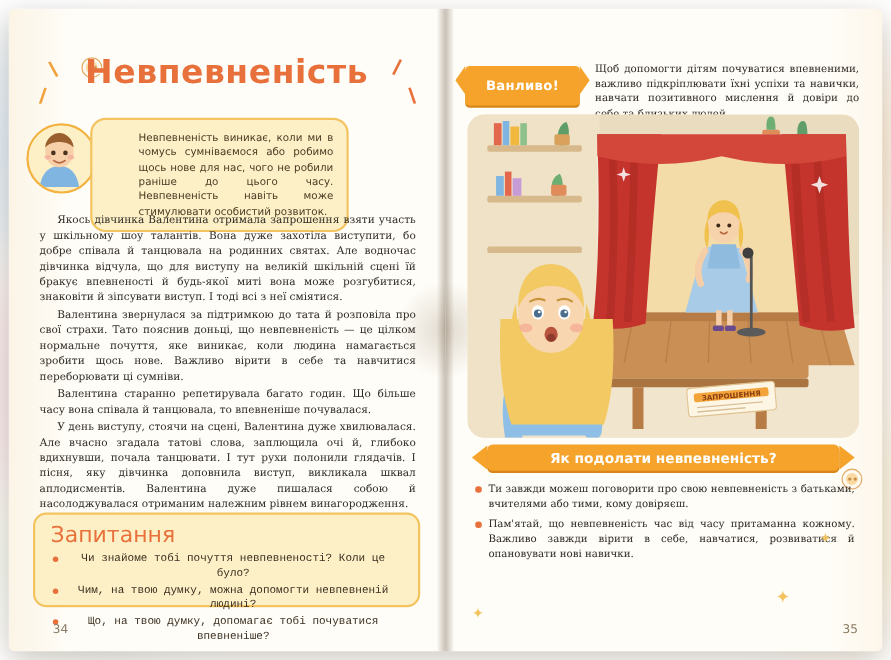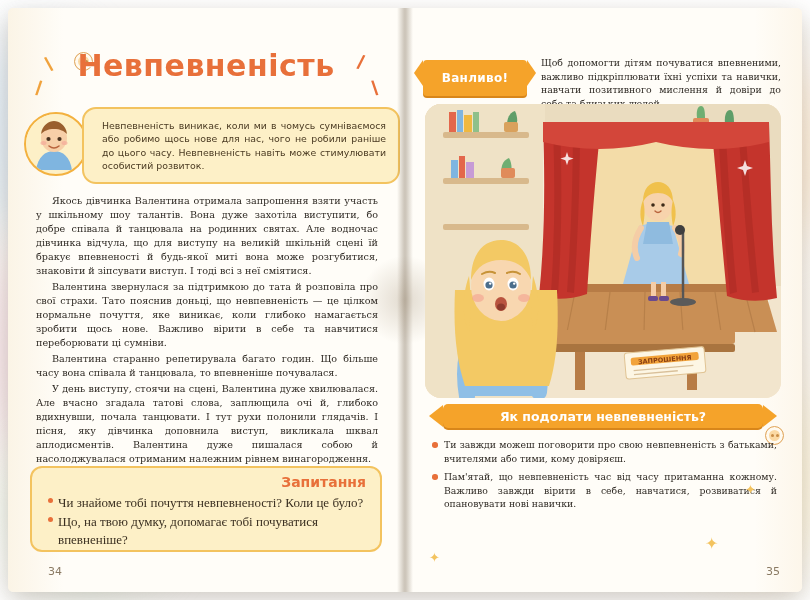--- a/index.html
+++ b/index.html
@@ -127,25 +127,25 @@
   .button-deco::before { left: 4.5px; }
   .button-deco::after  { left: 9.5px; }
   .button-deco.bl { left: 66px; top: 44px; }
   .button-deco.rr { right: 18px; top: 418px; }
 
   
   .def-card {
     position: absolute;
     left: 74px;
     top: 99px;
-    width: 318px;
+    width: 235px;
     background: #fdf0c7;
     border: 2px solid #f3c35f;
     border-radius: 14px;
-    padding: 10px 12px 10px 18px;
+    padding: 10px 12px 10px 42px;
     box-sizing: border-box;
   }
   .def-text {
     font-family: "DejaVu Sans", sans-serif;
     font-size: 9.4px;
     line-height: 1.42;
     color: #4a3a22;
     text-align: justify;
   }
   .avatar {
@@ -180,35 +180,36 @@
     top: 458px;
     width: 352px;
     height: 86px;
     box-sizing: border-box;
     background: #fdf0c7;
     border: 2px solid #f3c35f;
     border-radius: 12px;
     padding: 6px 14px 8px 14px;
   }
   .q-title {
-    text-align: right;
+    text-align: left;
     font-family: "DejaVu Sans", sans-serif;
-    font-weight: bold;
-    font-size: 14px;
+    font-weight: normal;
+    font-size: 20px;
     color: #e8703a;
     margin-bottom: 4px;
   }
   .q-item {
     position: relative;
-    font-family: Liberation Serif, serif;
-    font-size: 13px;
+    font-family: Liberation Mono, monospace;
+    font-size: 10px;
     line-height: 1.38;
     color: #3a2f20;
     padding-left: 12px;
     margin-bottom: 1px;
+    text-align: center;
   }
   .q-item::before {
     content: "";
     position: absolute;
     left: 2px;
     top: 4px;
     width: 5px; height: 5px;
     border-radius: 50%;
     background: #e8703a;
   }
@@ -398,29 +399,30 @@
           <ellipse cx="38.5" cy="29" rx="3" ry="2" fill="#f3a99a" opacity=".7"></ellipse>
         </svg>
       </div>
 
       <div class="def-card">
         <div class="def-text">Невпевненість виникає, коли ми в чомусь сумніваємося або робимо щось нове для нас, чого не робили раніше до цього часу. Невпевненість навіть може стимулювати особистий розвиток.</div>
       </div>
 
       <div class="body-text">
         <p>Якось дівчинка Валентина отримала запрошення взяти участь у шкільному шоу талантів. Вона дуже захотіла виступити, бо добре співала й танцювала на родинних святах. Але водночас дівчинка відчула, що для виступу на великій шкільній сцені їй бракує впевненості й будь-якої миті вона може розгубитися, знаковіти й зіпсувати виступ. І тоді всі з неї сміятися.</p>
-        <p>Валентина звернулася за підтримкою до тата й розповіла про свої страхи. Тато пояснив доньці, що невпевненість — це цілком нормальне почуття, яке виникає, коли глибоко намагається зробити щось нове. Важливо вірити в себе та навчитися переборювати ці сумніви.</p>
+        <p>Валентина звернулася за підтримкою до тата й розповіла про свої страхи. Тато пояснив доньці, що невпевненість — це цілком нормальне почуття, яке виникає, коли людина намагається зробити щось нове. Важливо вірити в себе та навчитися переборювати ці сумніви.</p>
         <p>Валентина старанно репетирувала багато годин. Що більше часу вона співала й танцювала, то впевненіше почувалася.</p>
         <p>У день виступу, стоячи на сцені, Валентина дуже хвилювалася. Але вчасно згадала татові слова, заплющила очі й, глибоко вдихнувши, почала танцювати. І тут рухи полонили глядачів. І пісня, яку дівчинка доповнила виступ, викликала шквал аплодисментів. Валентина дуже пишалася собою й насолоджувалася отриманим належним рівнем винагородження.</p>
         <p>Після цього випадку дівчинка усвідомила, що невпевненість можна подолати працьовитістю й наполегливістю. І що можна багато чого досягти, якщо вірити у власні сили.</p>
       </div>
 
       <div class="q-box">
         <div class="q-title">Запитання</div>
         <div class="q-item">Чи знайоме тобі почуття невпевненості? Коли це було?</div>
+        <div class="q-item">Чим, на твою думку, можна допомогти невпевненій людині?</div>
         <div class="q-item">Що, на твою думку, допомагає тобі почуватися впевненіше?</div>
       </div>
 
       <div class="page-num l">34</div>
     </div>
 
     <div class="page right">
 
       <div class="ribbon">
         <span>Ванливо!</span>

